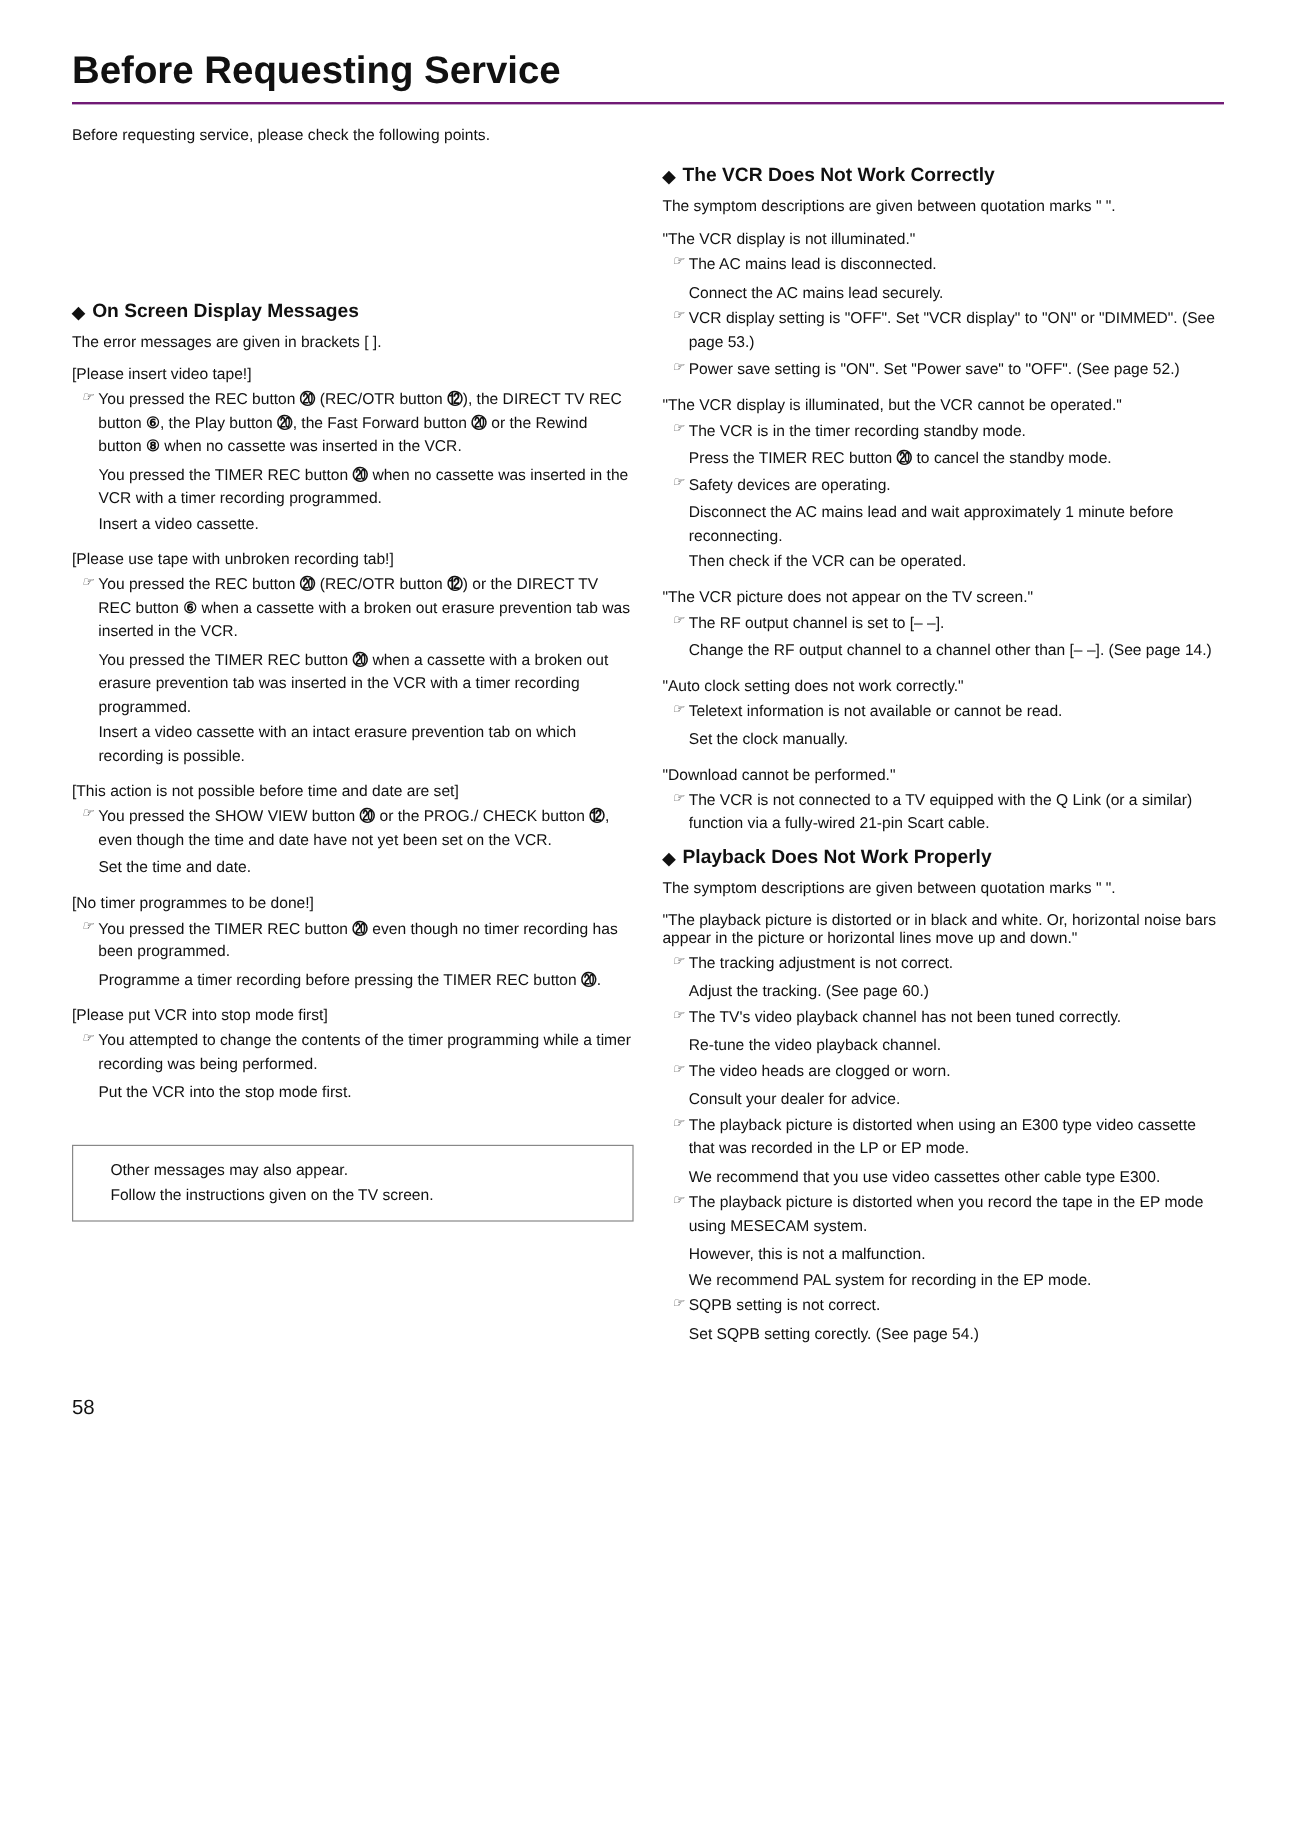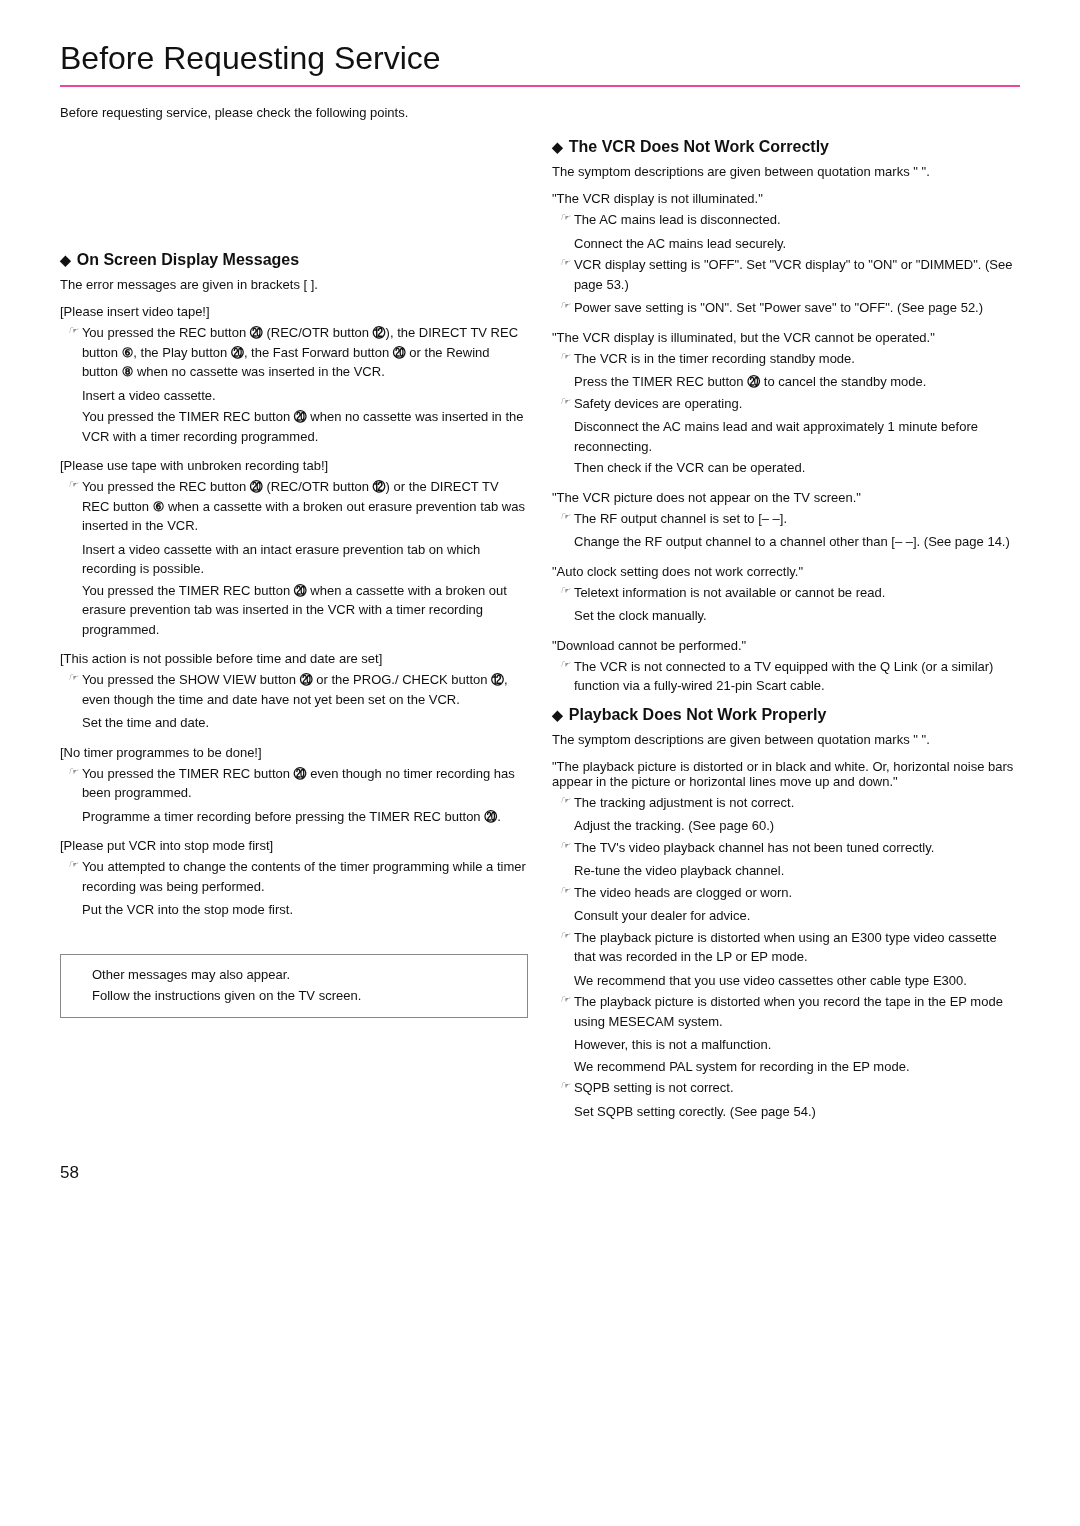--- a/index.html
+++ b/index.html
@@ -7,22 +7,22 @@
       background: #fff;
       font-family: Arial, Helvetica, sans-serif;
       font-size: 13px;
       color: #111;
       width: 1080px;
       min-height: 1526px;
       padding: 40px 60px 40px 60px;
     }
     h1.page-title {
       font-size: 32px;
-      font-weight: normal;
-      border-bottom: 2px solid #ec4899;
+      font-weight: bold;
+      border-bottom: 2px solid #701a75;
       padding-bottom: 8px;
       margin-bottom: 18px;
     }
     .intro {
       margin-bottom: 18px;
       font-size: 13px;
     }
     .two-col {
       display: flex;
       gap: 24px;
@@ -118,33 +118,33 @@
     <div class="section-title">On Screen Display Messages</div>
     <p class="section-subtitle">The error messages are given in brackets [  ].</p>
 
     
     <div class="item-block">
       <p class="bracket-heading">[Please insert video tape!]</p>
       <div class="sub-item">
         <span class="sub-item-icon">☞</span>
         <span class="sub-item-text">You pressed the REC button <strong>⑳</strong> (REC/OTR button <strong>⑫</strong>), the DIRECT TV REC button <strong>⑥</strong>, the Play button <strong>⑳</strong>, the Fast Forward button <strong>⑳</strong> or the Rewind button <strong>⑧</strong> when no cassette was inserted in the VCR.</span>
       </div>
+      <p class="continuation-text">You pressed the TIMER REC button <strong>⑳</strong> when no cassette was inserted in the VCR with a timer recording programmed.</p>
       <p class="continuation-text">Insert a video cassette.</p>
-      <p class="continuation-text">You pressed the TIMER REC button <strong>⑳</strong> when no cassette was inserted in the VCR with a timer recording programmed.</p>
     </div>
 
     
     <div class="item-block">
       <p class="bracket-heading">[Please use tape with unbroken recording tab!]</p>
       <div class="sub-item">
         <span class="sub-item-icon">☞</span>
         <span class="sub-item-text">You pressed the REC button <strong>⑳</strong> (REC/OTR button <strong>⑫</strong>) or the DIRECT TV REC button <strong>⑥</strong> when a cassette with a broken out erasure prevention tab was inserted in the VCR.</span>
       </div>
+      <p class="continuation-text">You pressed the TIMER REC button <strong>⑳</strong> when a cassette with a broken out erasure prevention tab was inserted in the VCR with a timer recording programmed.</p>
       <p class="continuation-text">Insert a video cassette with an intact erasure prevention tab on which recording is possible.</p>
-      <p class="continuation-text">You pressed the TIMER REC button <strong>⑳</strong> when a cassette with a broken out erasure prevention tab was inserted in the VCR with a timer recording programmed.</p>
     </div>
 
     
     <div class="item-block">
       <p class="bracket-heading">[This action is not possible before time and date are set]</p>
       <div class="sub-item">
         <span class="sub-item-icon">☞</span>
         <span class="sub-item-text">You pressed the SHOW VIEW button <strong>⑳</strong> or the PROG./ CHECK button <strong>⑫</strong>, even though the time and date have not yet been set on the VCR.</span>
       </div>
       <p class="continuation-text">Set the time and date.</p>

